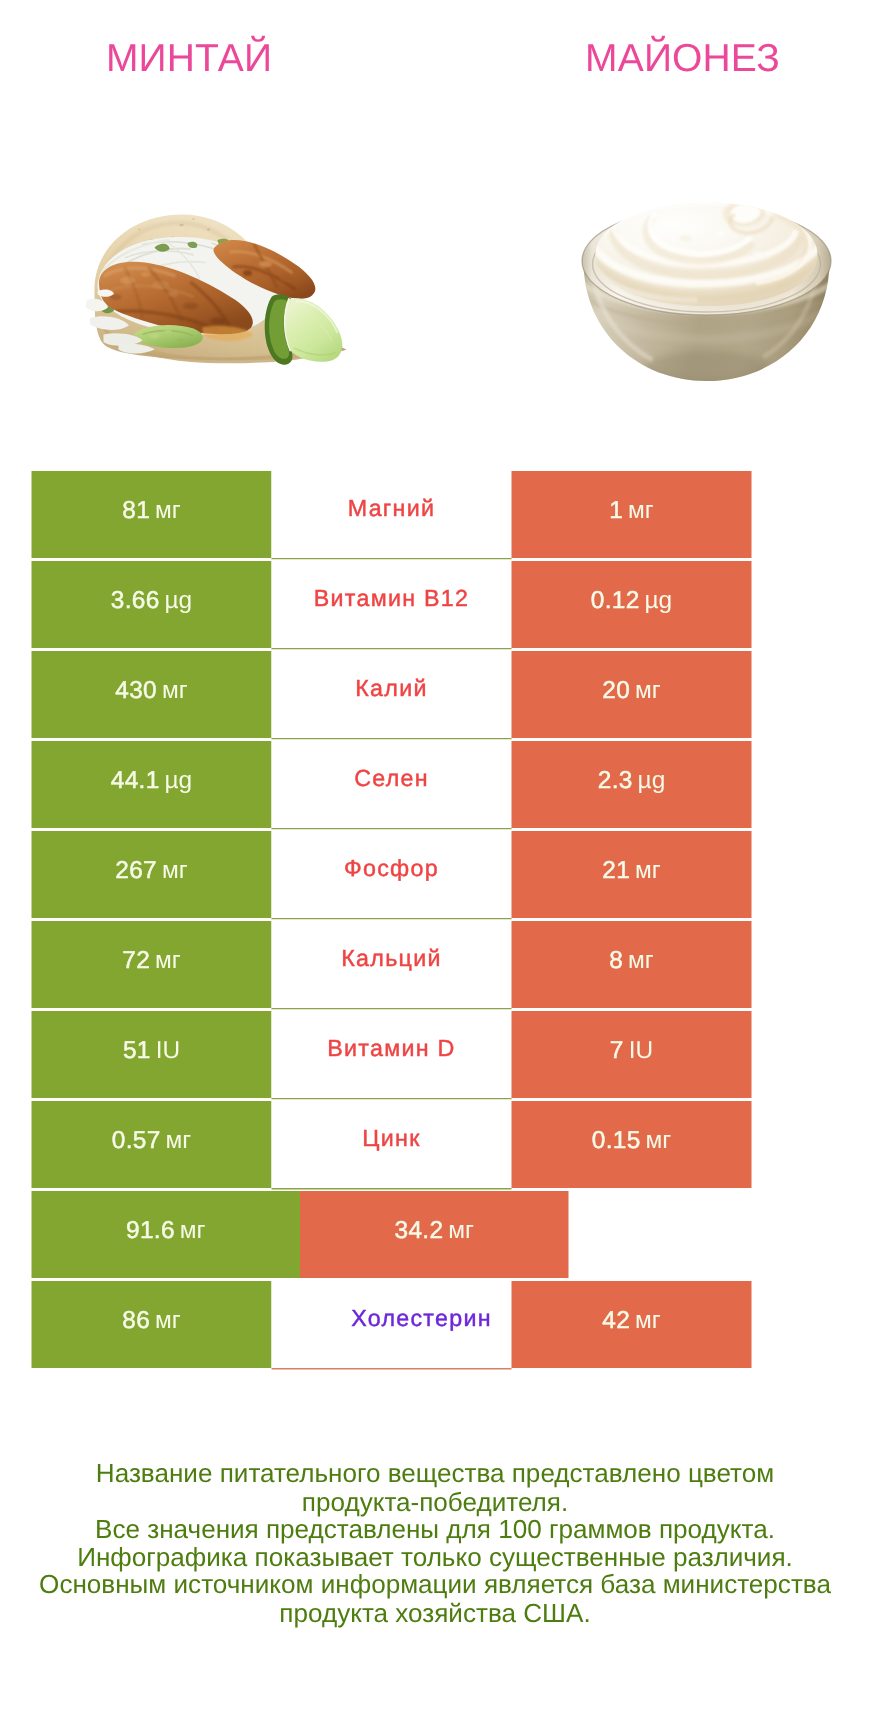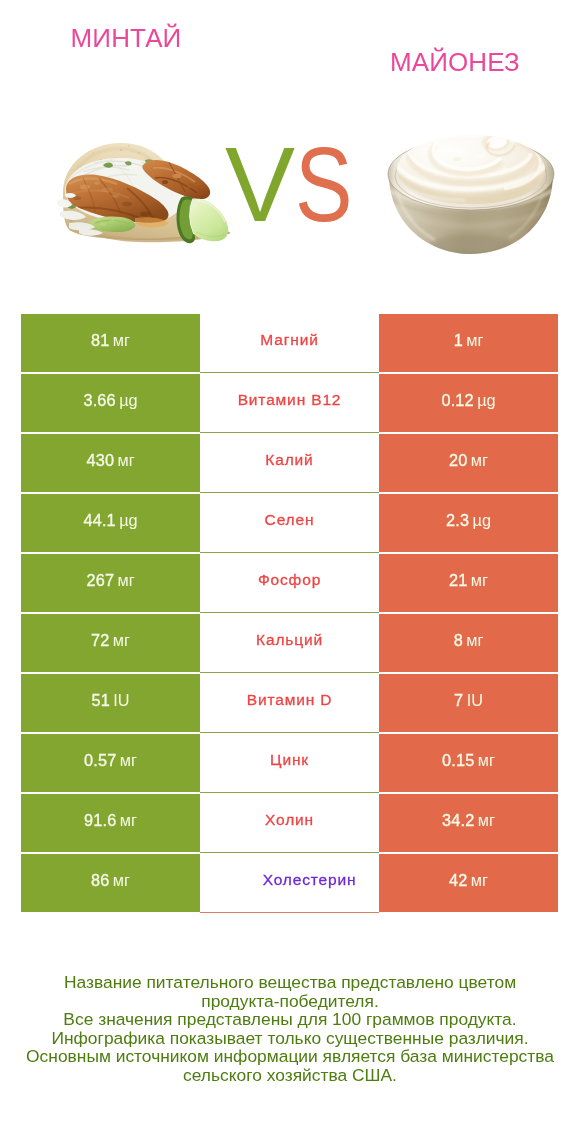--- a/index.html
+++ b/index.html
@@ -3,32 +3,32 @@
 <meta charset="utf-8">
 <title>Minty vs Mayo</title>
 <style>
   html,body{margin:0;padding:0;}
   body{width:580px;height:1144px;background:#ffffff;font-family:"Liberation Sans",sans-serif;overflow:hidden;}
   .page{position:relative;width:580px;height:1144px;background:#fff;}
 
   .prod-title{position:absolute;font-size:26px;color:#ec4899;font-weight:400;
               letter-spacing:0.1px;white-space:nowrap;text-align:center;line-height:30px;}
   #title-left{left:-1px;top:23px;width:254px;}
-  #title-right{left:330px;top:23px;width:250px;margin-top:24px;}
+  #title-right{left:330px;top:23px;width:250px;}
 
   .hero-left{position:absolute;left:55px;top:138px;width:177px;height:107px;}
   .hero-right{position:absolute;left:387px;top:130px;width:168px;height:126px;}
 
   .vs{position:absolute;left:225px;top:139px;height:92px;line-height:92px;white-space:nowrap;
       font-size:105px;font-weight:400;}
   .vs span{display:inline-block;}
   .vs .v{color:#80a62d;}
   .vs .s{color:#df6f4d;transform:scaleX(0.82);transform-origin:left center;margin-left:-0.5px;}
 
-  .table{position:absolute;left:21px;top:314px;width:537px;}
+  .table{position:absolute;left:21px;top:314px;width:480px;}
   .row{display:flex;height:58px;margin-bottom:2px;}
   .row:last-child{margin-bottom:0;}
   .cell{width:179px;height:58px;display:flex;align-items:center;justify-content:center;box-sizing:border-box;}
   .cell.left{background:#82a62f;}
   .cell.right{background:#e26a4a;}
   .cell.mid{background:#ffffff;height:60px;margin-top:-1px;border-bottom:1px solid #8ba248;}
   .cell.mid.orange{border-bottom-color:#d98062;}
   .val{color:#f6fae7;white-space:nowrap;display:flex;align-items:baseline;position:relative;top:-3px;}
   .val .num{font-size:16.3px;font-weight:400;letter-spacing:0.2px;-webkit-text-stroke:0.35px currentColor;}
   .val .unit{font-size:16.3px;font-weight:400;letter-spacing:0px;margin-left:3.3px;}
@@ -313,21 +313,20 @@
   <ellipse cx="94" cy="26" rx="3.5" ry="2" fill="#fffefc" opacity="0.6" filter="url(#mb05)"></ellipse>
   <ellipse cx="70" cy="29" rx="4" ry="2" fill="#f4ecd8" opacity="0.5" filter="url(#mb05)"></ellipse>
   <ellipse cx="118" cy="39" rx="3" ry="1.6" fill="#fffdf8" opacity="0.5" filter="url(#mb05)"></ellipse>
 </g>
 
 <path d="M10 40 C10 61 43 74 84 74 C125 74 158 61 158 40 C158 49 125 67 84 67 C43 67 10 49 10 40 Z" fill="#d8c6a1" opacity="0.22" filter="url(#mb1)"></path>
 </g>
 </svg>
   </div>
 
-  <div class="vs"><span class="v">V</span><span class="s">S</span></div>
 
   <div class="table" id="table">
       <div class="row">
         <div class="cell left">
           <span class="val">
             <span class="num">81</span>
             <span class="unit">мг</span>
           </span>
         </div>
         <div class="cell mid">
@@ -458,23 +457,20 @@
             <span class="unit">мг</span>
           </span>
         </div>
       </div>
       <div class="row">
         <div class="cell left">
           <span class="val">
             <span class="num">91.6</span>
             <span class="unit">мг</span>
           </span>
-        </div>
-        <div class="cell mid">
-          <span class="nut">Холин</span>
         </div>
         <div class="cell right">
           <span class="val">
             <span class="num">34.2</span>
             <span class="unit">мг</span>
           </span>
         </div>
       </div>
       <div class="row">
         <div class="cell left">
@@ -494,15 +490,15 @@
         </div>
       </div>
     </div>
 
   <div class="footer" id="footer">
       <div>Название питательного вещества представлено цветом</div>
       <div>продукта-победителя.</div>
       <div>Все значения представлены для 100 граммов продукта.</div>
       <div>Инфографика показывает только существенные различия.</div>
       <div>Основным источником информации является база министерства</div>
-      <div>сельского хозяйства США.</div>
+      <div>продукта хозяйства США.</div>
     </div>
 </div>
 
 </body></html>

